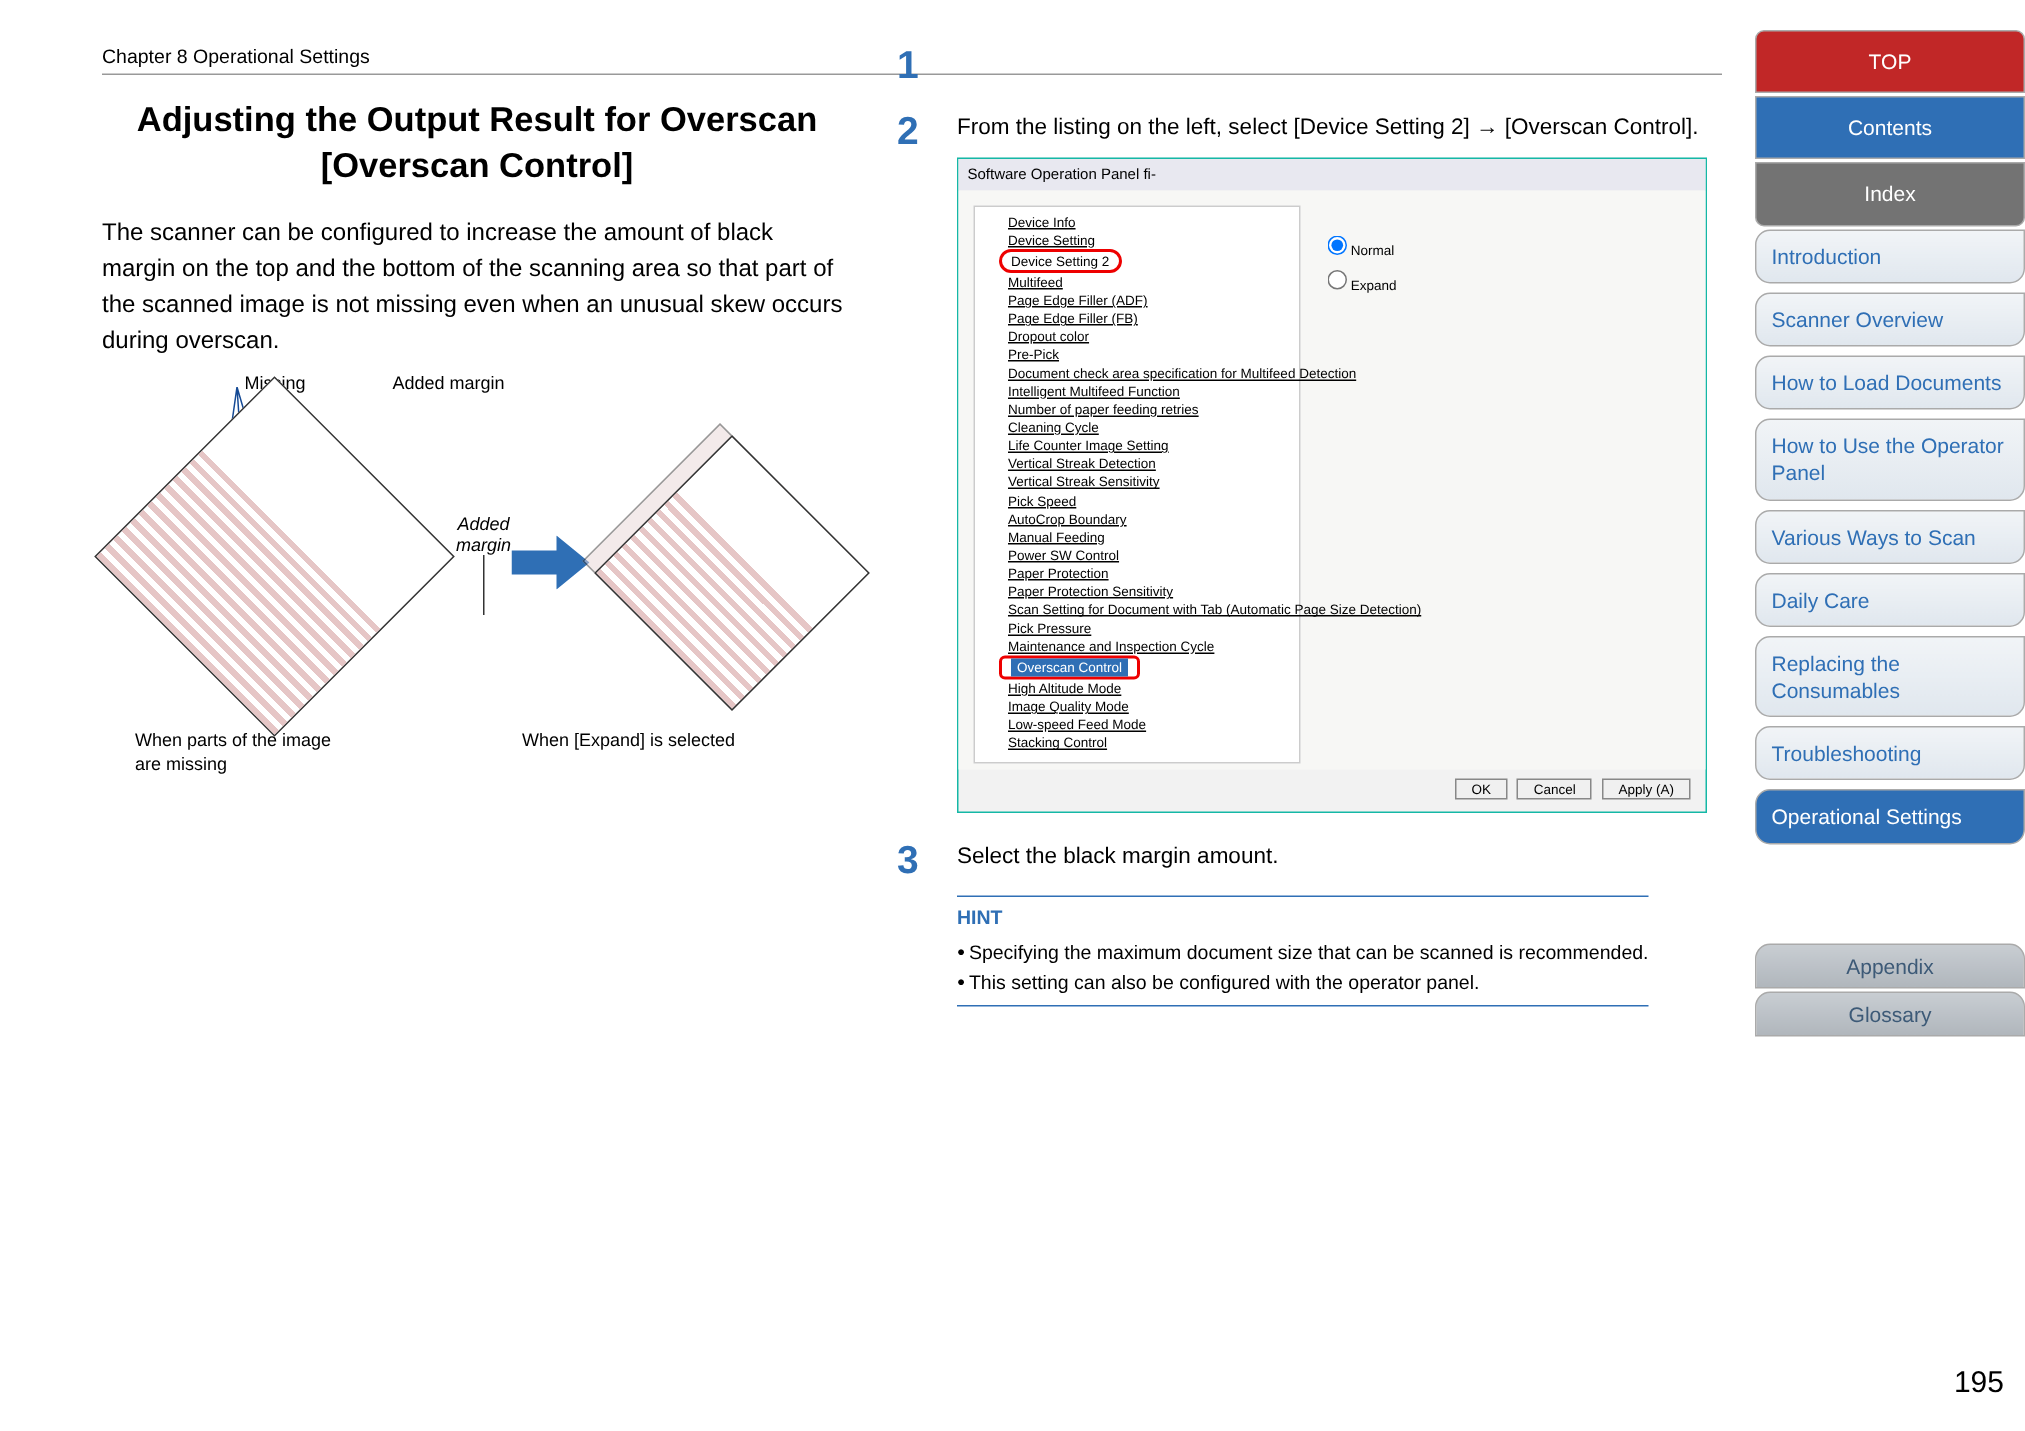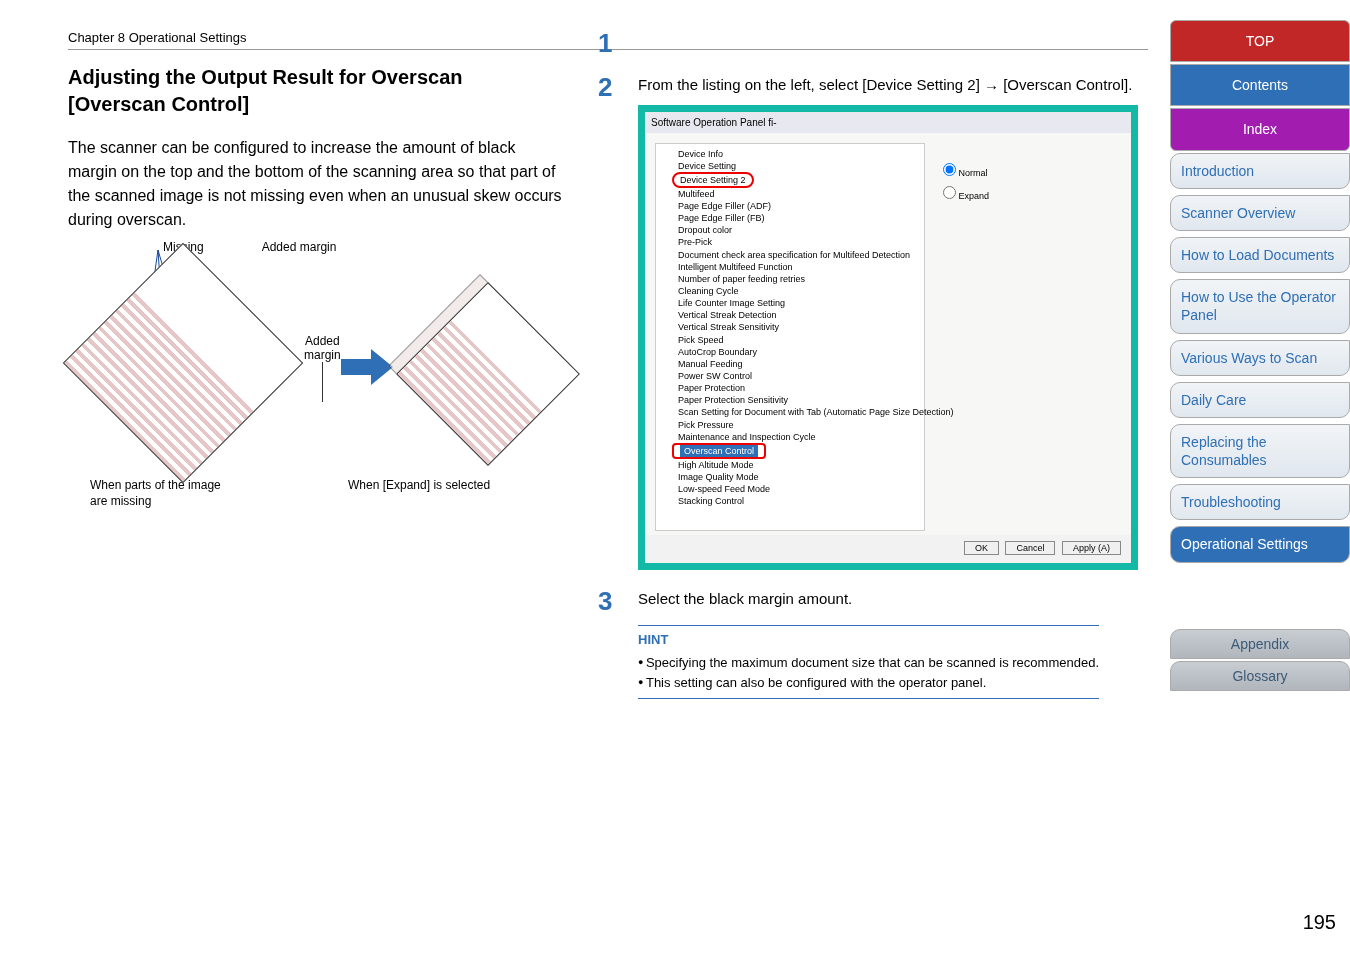--- a/index.html
+++ b/index.html
@@ -19,31 +19,32 @@
   .sidebar { width: 180px; padding-top: 20px; }
 
   .chapter-line {
     font-size: 13px;
     border-bottom: 1px solid #999;
     padding-bottom: 4px;
     margin-bottom: 14px;
     width: 1080px;
   }
   .section-title {
-    font-size: 20px;
+    font-size: 23px;
     font-weight: bold;
     line-height: 1.35;
     margin-bottom: 18px;
+    text-align: center;
   }
   .body-text { font-size: 16px; line-height: 1.5; }
   .diagram-area { margin-top: 8px; }
   .dlabels { display: flex; font-size: 12px; margin-bottom: 6px; }
   .dlabels .missing { margin-left: 95px; }
   .dlabels .added { margin-left: 58px; }
-  .diagram-row { display: flex; align-items: center; }
+  .diagram-row { display: flex; align-items: center; font-style: italic; }
   .lozenge-wrap { position: relative; display:inline-block; }
   .lozenge {
     transform: rotate(45deg);
     border: 1px solid #333;
     background: #fff;
     position: relative;
   }
   .loz-big { width: 170px; height: 170px; margin: 18px 30px 30px 30px; }
   .loz-small { width: 130px; height: 130px; margin: 40px 30px 30px 30px; }
   .hatch {
@@ -63,45 +64,45 @@
 
   
   .step { display:flex; gap:14px; margin-bottom:18px; }
   .step-num { font-size:26px; font-weight:bold; color:#2f6fb5; line-height:1; min-width:26px; }
   .step-body { font-size:15px; line-height:1.5; }
   .step-body .detail { font-size:13px; margin-top:2px; }
   .link { color:#2f6fb5; }
   .arrow-char { font-family: "Arial Unicode MS", sans-serif; }
 
   .sop-window {
-    border:7px solid #14b8a6; width:500px; margin:8px 0 0 0; font-size:9px; background:#f2f2f2;
+    border:1px solid #14b8a6; width:500px; margin:8px 0 0 0; font-size:9px; background:#f2f2f2;
   }
   .sop-title { background:#e8e8f0; padding:3px 6px; font-size:10px; }
   .sop-body { display:flex; padding:10px 10px 4px; gap:18px; background:#f7f7f5; }
-  .sop-tree { width:270px; background:#fff; border:1px solid #ccc; padding:4px 6px 22px; line-height:1.35; position:relative; }
+  .sop-tree { width:218px; background:#fff; border:1px solid #ccc; padding:4px 6px 6px; line-height:1.35; position:relative;text-decoration:underline; }
   .sop-tree .item { white-space:nowrap; padding-left:16px; }
   .sop-tree .hl { display:inline-block; border:2px solid #e00; border-radius:10px; padding:0 6px; margin-left:-6px; background:transparent; }
   .sop-tree .hl2 { display:inline-block; background:#2f6fb5; color:#fff; padding:0 4px; }
   .sop-right { padding-top:20px; }
   .sop-right label { display:block; margin-bottom:6px; }
   .sop-btns { text-align:right; padding:6px 10px 8px; }
   .sop-btns button { font-size:9px; padding:1px 10px; margin-left:4px; border:1px solid #888; background:#f0f0f0; }
 
   .hint-box { margin-top:14px; }
   .hint-box .rule { height:1px; background:#2f6fb5; margin-bottom:4px; }
   .hint-title { color:#2f6fb5; font-weight:bold; font-size:13px; }
   .hint-list { list-style:none; margin-top:4px; font-size:13px; line-height:1.5; }
   .hint-list li::before { content:"\25CF  "; font-size:9px; vertical-align:2px; }
 
   
   .tab { border:1px solid #aaa; border-radius:10px 0 10px 10px; padding:8px 10px; margin-bottom:6px; font-size:14px; color:#2f6fb5; background:linear-gradient(#f1f4f7,#e0e7ee); line-height:1.3; cursor:pointer; }
   .tab.small { border-radius:10px 10px 0 0; padding:11px 0; text-align:center; margin-bottom:2px; }
   .tab.top { background:#c12727; color:#fff; border-radius:6px 6px 0 0; text-align:center; }
   .tab.contents { background:#2f6fb5; color:#fff; border-radius:0; text-align:center; }
-  .tab.index { background:#a21caf; color:#fff; border-radius:0 0 6px 6px; text-align:center; }
+  .tab.index { background:#737373; color:#fff; border-radius:0 0 6px 6px; text-align:center; }
   .tab.active { background:#2f6fb5; color:#fff; }
   .tab.appendix, .tab.glossary { background:linear-gradient(#c8cdd2,#b0b6bc); color:#3d5a77; border-radius:10px 10px 0 0; text-align:center; padding:5px 0; margin-bottom:2px; }
   .sidebar-gap { height:60px; }
   .page-num { position:absolute; bottom:20px; right:14px; font-size:20px; }
 </style>
 </head>
 <body>
 
 <div class="page">
   <div class="content">

